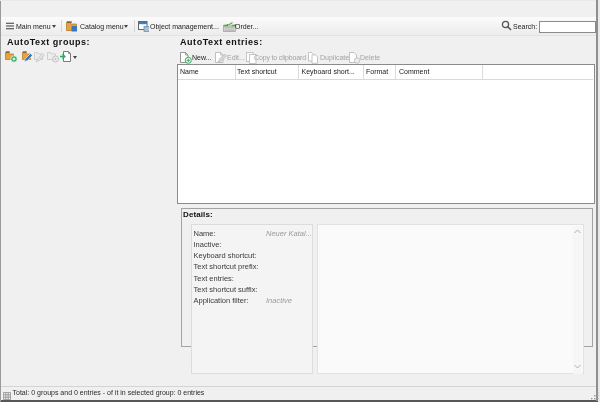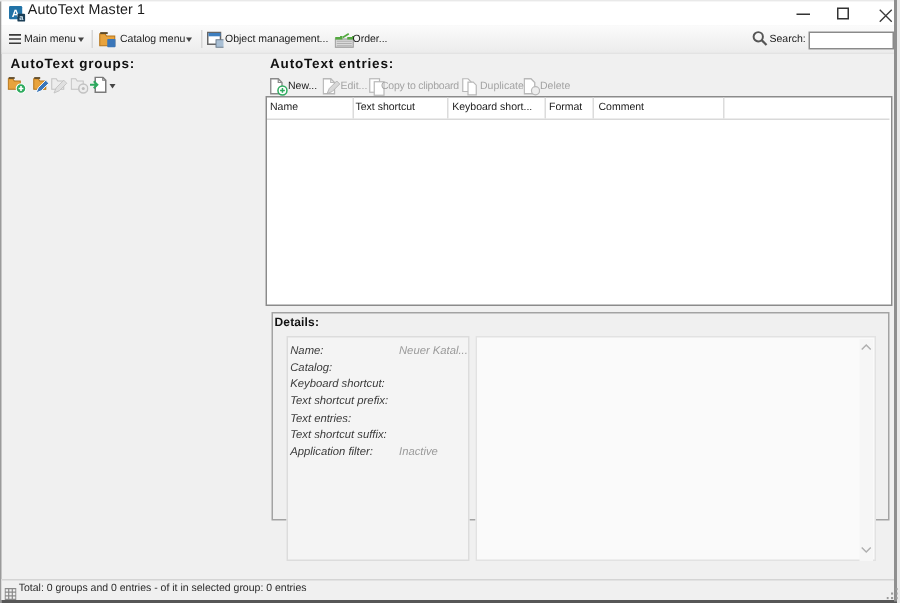--- a/index.html
+++ b/index.html
@@ -15,48 +15,33 @@
   .caret{position:absolute;width:0;height:0;border-left:2.5px solid transparent;border-right:2.5px solid transparent;border-top:3.5px solid #444;}
   .lbl{position:absolute;font-size:9px;font-weight:bold;letter-spacing:0.55px;color:#111;}
   #tree{position:absolute;left:4px;top:64px;width:169px;height:321px;background:#fff;
         border:1px solid #8b8b8b;box-sizing:border-box;}
   #table{position:absolute;left:177px;top:64px;width:418px;height:140px;background:#fff;
         border:1px solid #8b8b8b;box-sizing:border-box;}
   .th{position:absolute;top:3px;font-size:7px;color:#1a1a1a;}
   .colsep{position:absolute;top:0;width:1px;height:14px;background:#dcdcdc;}
   #details{position:absolute;left:181px;top:208px;width:412px;height:139px;
         border:1px solid #a3a3a3;background:#f0f0f0;box-sizing:border-box;}
-  .drow{position:absolute;font-size:7.5px;font-style:italic;color:#3a3a3a;line-height:9px;}
+  .drow{position:absolute;font-size:7.5px;color:#3a3a3a;line-height:9px;}
   .dval{position:absolute;font-size:7.5px;font-style:italic;color:#9a9a9a;line-height:9px;}
   #statusbar{position:absolute;left:1px;top:386px;width:595px;height:14px;background:#f0f0f0;
         border-top:1px solid #d4d4d4;box-sizing:border-box;}
   #statustext{position:absolute;left:11.5px;top:2px;font-size:7px;color:#2a2a2a;}
   .gray{color:#a3a3a3;}
 </style>
 </head>
 <body>
 <div id="win">
 
   <div class="abs" style="left:0;top:0;width:1px;height:402px;background:#9a9a9a"></div>
   <div class="abs" style="left:0;top:0;width:600px;height:1px;background:#e9e9e9"></div>
-  <div id="titlebar">
-    <svg class="abs" style="left:5px;top:3px" width="11" height="11" viewBox="0 0 11 11">
-      <rect x="0" y="0" width="8.8" height="8.8" rx="0.8" fill="#2273a7"></rect>
-      <text x="4.4" y="7.2" font-size="7" fill="#fff" text-anchor="middle" font-family="Liberation Sans" font-weight="bold">A</text>
-      <rect x="5.6" y="5.2" width="5.2" height="5.2" rx="0.8" fill="#1b3f57"></rect>
-      <text x="8.2" y="9.6" font-size="5" fill="#cfe3ef" text-anchor="middle" font-family="Liberation Sans" font-weight="bold">a</text>
-    </svg>
-    <div id="title">AutoText Master 1</div>
-
-    <div class="abs" style="left:530px;top:8px;width:9px;height:1px;background:#333"></div>
-    <div class="abs" style="left:557px;top:4px;width:8px;height:8px;border:1px solid #333;box-sizing:border-box"></div>
-    <svg class="abs" style="left:584.5px;top:4.5px" width="9" height="9" viewBox="0 0 9 9">
-      <path d="M0.5 0.5 L8.5 8.5 M8.5 0.5 L0.5 8.5" stroke="#3a3a3a" stroke-width="0.9"></path>
-    </svg>
-  </div>
 
   <div id="toolbar">
     <svg class="abs" style="left:4.5px;top:5px" width="8" height="8" viewBox="0 0 8 8">
       <path d="M0 1.2h8 M0 4h8 M0 6.8h8" stroke="#3a3a3a" stroke-width="1.1"></path>
     </svg>
     <div class="tbtext" style="left:15px">Main menu</div>
     <div class="caret" style="left:50.5px;top:8px"></div>
     <div class="tbsep" style="left:60px"></div>
     <svg class="abs" style="left:65px;top:4px" width="12" height="11" viewBox="0 0 12 11">
       <path d="M0.5 1.5 L4 1.5 L5 3 L10.5 3 L10.5 9.5 L0.5 9.5 Z" fill="#e8a33d" stroke="#b5741a" stroke-width="0.7"></path>
@@ -161,21 +146,21 @@
     <div class="colsep" style="left:217px"></div>
     <div class="colsep" style="left:304px"></div>
     <div class="abs" style="left:0;top:14px;width:415px;height:1px;background:#d9d9d9"></div>
   </div>
 
   <div id="details">
     <div class="lbl" style="left:1px;top:0.5px;font-size:8px;letter-spacing:0.1px">Details:</div>
     <div class="abs" style="left:9px;top:15px;width:122px;height:150px;background:#f4f4f4;border:1px solid #dcdcdc;box-sizing:border-box"></div>
     <div class="drow" style="left:11.5px;top:20px">Name:</div>
       <div class="dval" style="left:84px;top:20px">Neuer Katal...</div>
-    <div class="drow" style="left:11.5px;top:31px">Catalog:</div>
+    <div class="drow" style="left:11.5px;top:31px">Inactive:</div>
     <div class="drow" style="left:11.5px;top:42px">Keyboard shortcut:</div>
     <div class="drow" style="left:11.5px;top:53px">Text shortcut prefix:</div>
     <div class="drow" style="left:11.5px;top:64.5px">Text entries:</div>
     <div class="drow" style="left:11.5px;top:75.5px">Text shortcut suffix:</div>
     <div class="drow" style="left:11.5px;top:86.5px">Application filter:</div>
       <div class="dval" style="left:84px;top:86.5px">Inactive</div>
     <div class="abs" style="left:134.5px;top:15px;width:267px;height:150px;background:#fafafa;border:1px solid #e2e2e2;box-sizing:border-box">
       <div class="abs" style="right:1px;top:1px;width:9px;height:148px;background:#f6f6f6"></div>
       <svg class="abs" style="right:2px;top:4px" width="7" height="5" viewBox="0 0 7 5">
           <path d="M0.5 4 L3.5 1 L6.5 4" stroke="#b0b0b0" stroke-width="1" fill="none"></path>

